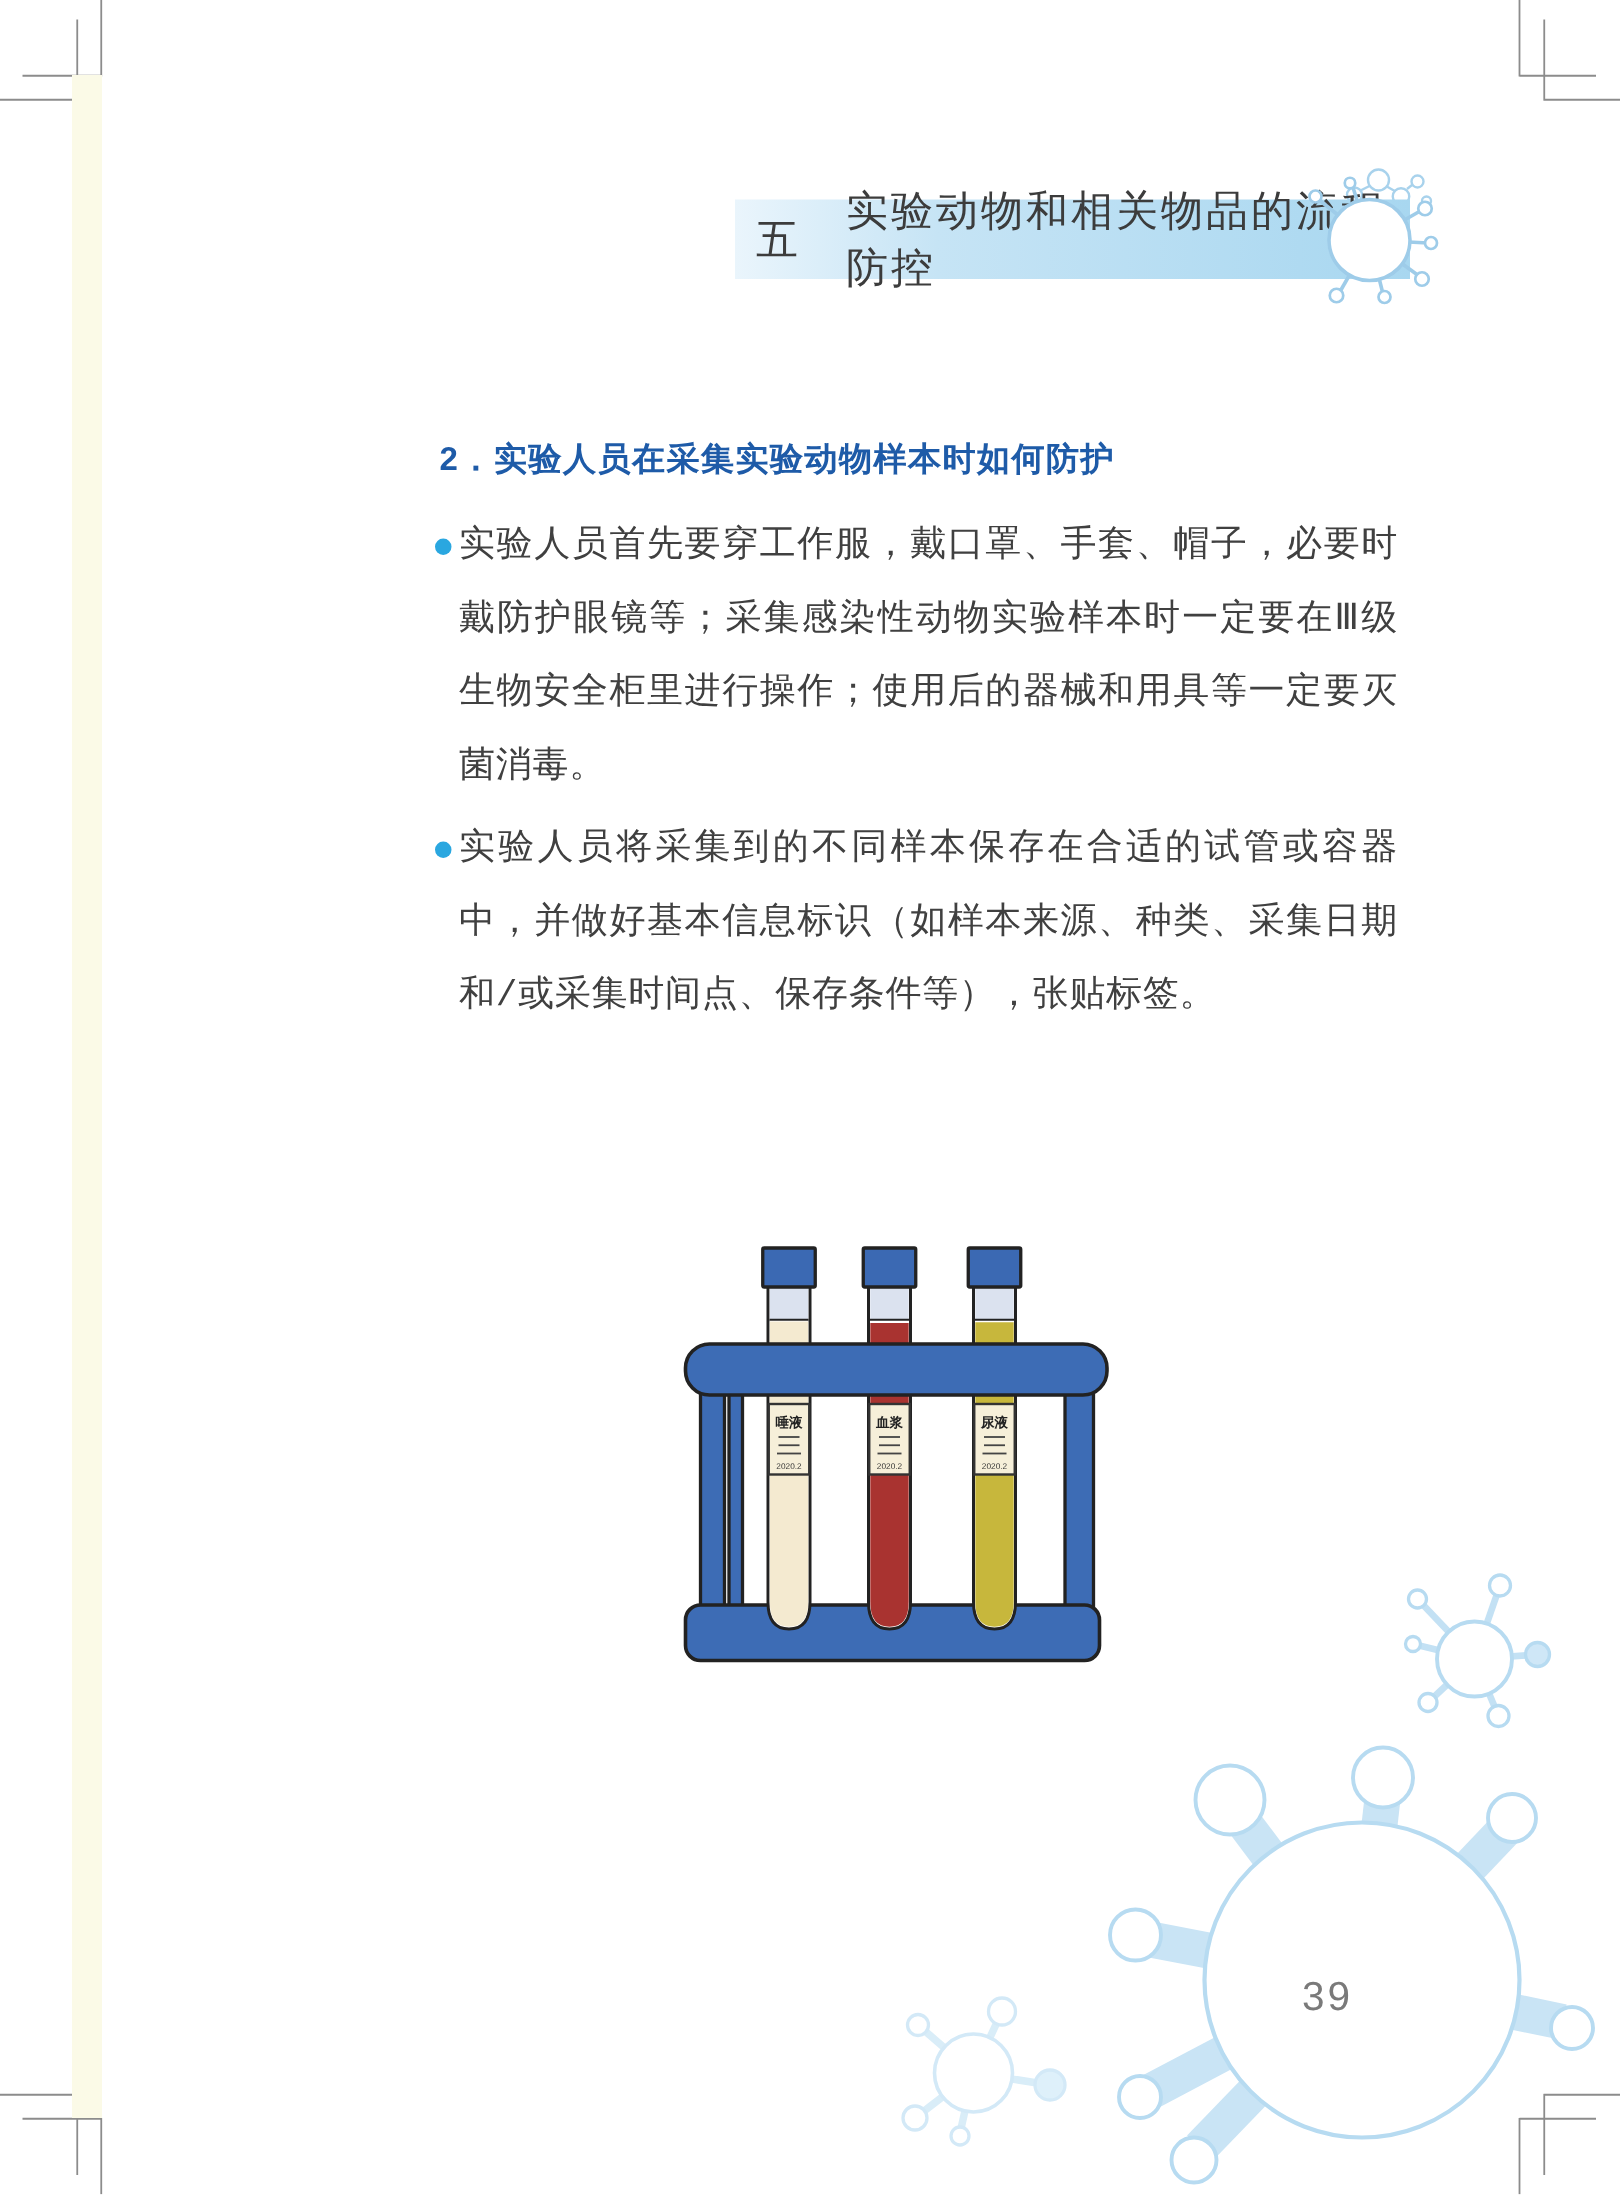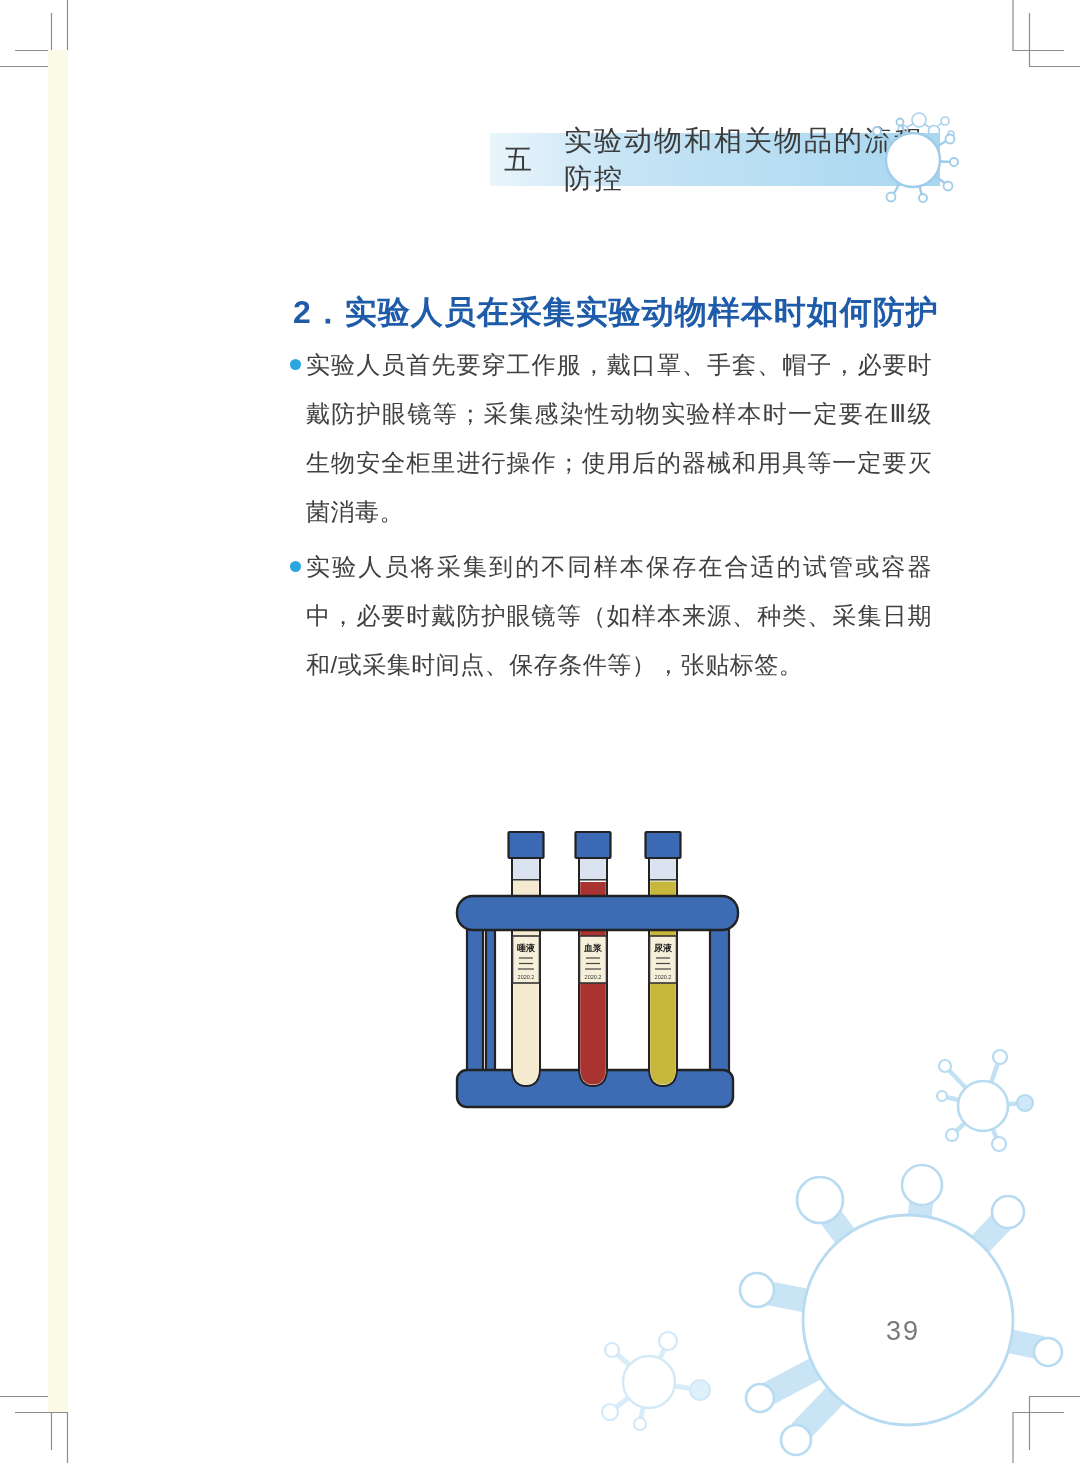--- a/index.html
+++ b/index.html
@@ -12,33 +12,33 @@
   .margin-strip{position:absolute;left:48px;top:50px;width:20px;height:1362px;background:#fbfae7;z-index:0;}
   .header-band{
     position:absolute;left:490px;top:133px;width:450px;height:53px;z-index:1;
     background:linear-gradient(90deg,#eaf5fc 0%,#c6e4f5 30%,#a8d7f0 100%);
     display:flex;align-items:center;color:#3c3c3c;font-size:28px;letter-spacing:2px;
   }
   .header-band .chap-num{margin-left:14px;}
   .header-band .chap-title{margin-left:30px;}
   .section-title{
     position:absolute;left:293px;top:291px;width:660px;z-index:1;margin:0;
-    color:#1e5ba8;font-size:32px;font-weight:bold;letter-spacing:1px;
+    color:#1e5ba8;font-size:22px;font-weight:bold;letter-spacing:1px;
   }
   .bullets{position:absolute;left:291px;top:340px;width:641px;z-index:1;}
-  .bullet-item{position:relative;padding-left:15px;margin:0 0 6px 0;}
+  .bullet-item{position:relative;padding-left:15px;margin:0 0 6px 0;font-family:Liberation Mono, monospace;}
   .bullet-item .dot{
     position:absolute;left:-1px;top:19px;width:11px;height:11px;border-radius:50%;background:#2aa7e0;
   }
   .bullet-item p{
     margin:0;color:#404040;font-size:24px;line-height:49px;text-align:justify;letter-spacing:0.5px;
   }
   .tubes-svg{left:440px;top:820px;z-index:1;}
   .page-number{
-    position:absolute;left:868px;top:1316px;width:70px;z-index:1;text-align:center;
+    position:absolute;left:868px;top:1316px;width:70px;z-index:1;text-align:left;
     color:#7a7a7a;font-size:27px;letter-spacing:2px;
   }
 </style>
 </head>
 <body>
 
 <div class="page">
 
   <svg class="deco" width="1080" height="1463" viewBox="0 0 1080 1463">
 
@@ -159,21 +159,21 @@
 
   <h2 class="section-title"><span>2．</span><span>实验人员在采集实验动物样本时如何防护</span></h2>
 
   <div class="bullets">
     <div class="bullet-item">
       <span class="dot"></span>
       <p>实验人员首先要穿工作服，戴口罩、手套、帽子，必要时戴防护眼镜等；采集感染性动物实验样本时一定要在Ⅲ级生物安全柜里进行操作；使用后的器械和用具等一定要灭菌消毒。</p>
     </div>
     <div class="bullet-item">
       <span class="dot"></span>
-      <p>实验人员将采集到的不同样本保存在合适的试管或容器中，必要时戴防护眼镜等（如样本来源、种类、采集日期和/或采集时间点、保存条件等），张贴标签。</p>
+      <p>实验人员将采集到的不同样本保存在合适的试管或容器中，并做好基本信息标识（如样本来源、种类、采集日期和/或采集时间点、保存条件等），张贴标签。</p>
     </div>
   </div>
 
   <svg class="tubes-svg" width="320" height="300" viewBox="0 0 320 300">
 
     <g stroke="#222222" stroke-width="2.2">
       <rect x="27" y="100" width="16" height="160" fill="#3d6cb5"></rect>
       <rect x="46" y="100" width="9" height="160" fill="#3d6cb5"></rect>
       <rect x="270" y="100" width="19" height="160" fill="#3d6cb5"></rect>
     </g>

